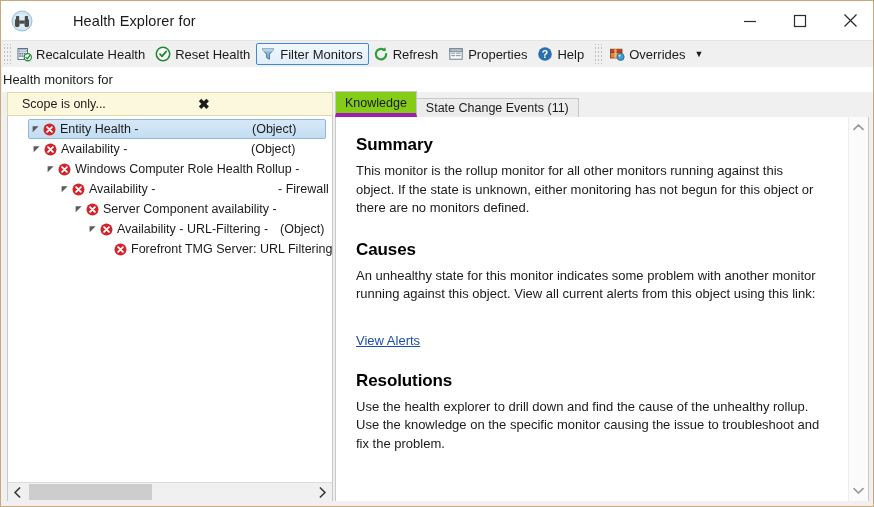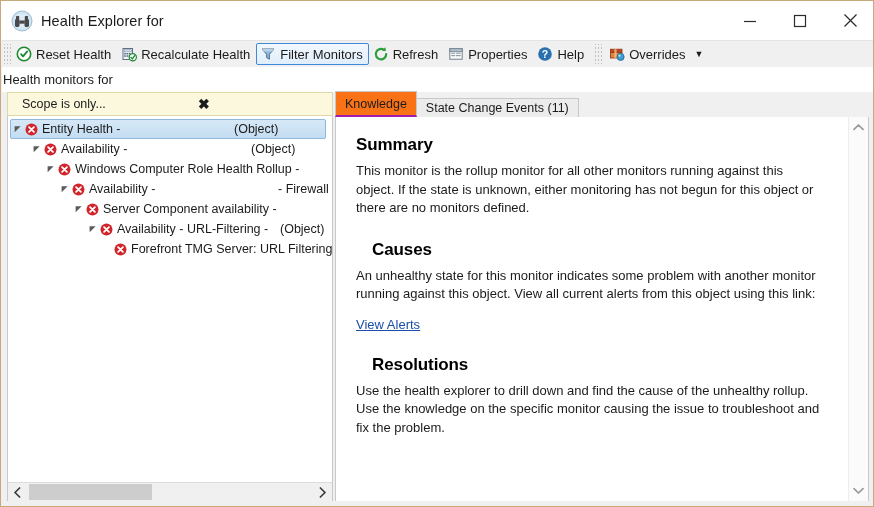--- a/index.html
+++ b/index.html
@@ -25,20 +25,21 @@
   
   .titlebar {
     position: absolute;
     left: 0; top: 0;
     width: 874px;
     height: 39px;
     background: #ffffff;
     display: flex;
     align-items: center;
     box-sizing: border-box;
+    gap: 32px;
   }
   .title-icon {
     width: 22px; height: 22px;
     margin-left: 10px;
     margin-right: 8px;
     flex: 0 0 auto;
     position: relative;
   }
   .title-text {
     font-size: 14.5px;
@@ -201,21 +202,21 @@
     font-size: 12.5px;
     color: #1b1b1b;
     white-space: nowrap;
     cursor: default;
     box-sizing: border-box;
   }
   .tree-row.sel {
     background: linear-gradient(to bottom, #d6e8f7 0%, #c4ddf2 100%);
     border: 1px solid #8fb8da;
     border-radius: 2px;
-    margin-left: 2px;
+    margin-left: 20px;
     margin-right: 6px;
     padding-left: 0;
   }
   .expander {
     width: 14px;
     flex: 0 0 auto;
     display: flex;
     align-items: center;
     justify-content: center;
   }
@@ -291,25 +292,25 @@
     color: #1b1b1b;
     box-sizing: border-box;
     cursor: default;
     background: #ececec;
     border: 1px solid #c8c8c8;
     border-bottom: none;
     margin-right: -1px;
     white-space: nowrap;
   }
   .tab.active {
-    background: #f97316;
+    background: #84cc16;
     height: 26px;
     position: relative;
     z-index: 2;
-    border-bottom: 2px solid #a21caf;
+    border-bottom: 4px solid #a21caf;
   }
   .kb-panel {
     position: absolute;
     left: 0; top: 25px;
     width: 534px;
     height: 385px;
     background: #ffffff;
     border: 1px solid #c8c8c8;
     border-top: none;
     box-sizing: border-box;
@@ -323,34 +324,34 @@
     padding: 18px 24px 4px 20px;
     box-sizing: border-box;
   }
   .kb-h2 {
     font-size: 17px;
     font-weight: bold;
     color: #000000;
     margin: 0 0 7px 0;
     letter-spacing: -0.1px;
   }
-  .kb-h2.spaced { margin-top: 22px; margin-left: 16px; }
+  .kb-h2.spaced { margin-top: 22px; }
   .kb-p {
     font-size: 13px;
     color: #1b1b1b;
     line-height: 18.5px;
     margin: 0;
     max-width: 470px;
   }
   .kb-link {
     display: inline-block;
     font-size: 13px;
     color: #1a4ea8;
     text-decoration: underline;
-    margin-top: 13px;
+    margin-top: 29px;
     cursor: pointer;
     text-align: center;
   }
   .v-scroll {
     position: absolute;
     right: 0; top: 0;
     width: 20px;
     height: 100%;
     background: #fbfbfb;
     border-left: 1px solid #ededed;
@@ -412,30 +413,20 @@
         <svg width="15" height="15" viewBox="0 0 15 15">
             <line x1="1.5" y1="1.5" x2="13.5" y2="13.5" stroke="#2b2b2b" stroke-width="1.2"></line>
             <line x1="13.5" y1="1.5" x2="1.5" y2="13.5" stroke="#2b2b2b" stroke-width="1.2"></line>
           </svg>
       </div>
     </div>
   </div>
 
   <div class="toolbar">
     <div class="tb-grip"></div>
-
-    <div class="tb-item">
-      <span class="tb-ico">
-        <svg width="16" height="16" viewBox="0 0 16 16">
-          <circle cx="8" cy="8" r="6.7" fill="#ffffff" stroke="#1d8a32" stroke-width="1.6"></circle>
-          <path d="M5 8.2 L7 10.4 L11.2 5.4" fill="none" stroke="#1d8a32" stroke-width="1.8" stroke-linecap="round" stroke-linejoin="round"></path>
-        </svg>
-      </span>
-      <span>Reset Health</span>
-    </div>
 
     <div class="tb-item">
       <span class="tb-ico">
         <svg width="16" height="16" viewBox="0 0 16 16">
           <rect x="2" y="2.5" width="9.5" height="11" fill="#f4f6f8" stroke="#5d7286" stroke-width="1"></rect>
           <rect x="3.2" y="3.7" width="7.1" height="2.2" fill="#cfdae4" stroke="#8496a6" stroke-width=".6"></rect>
           <g fill="#5d7286">
             <rect x="3.2" y="7" width="1.7" height="1.5"></rect>
               <rect x="5.5" y="7" width="1.7" height="1.5"></rect>
               <rect x="7.8" y="7" width="1.7" height="1.5"></rect>
@@ -443,20 +434,30 @@
               <rect x="5.5" y="9.3" width="1.7" height="1.5"></rect>
               <rect x="7.8" y="9.3" width="1.7" height="1.5"></rect>
           </g>
           <circle cx="11.8" cy="11.3" r="3.6" fill="#ffffff" stroke="#1d8a32" stroke-width="1.2"></circle>
           <path d="M10 11.4 L11.3 12.9 L13.7 9.6" fill="none" stroke="#1d8a32" stroke-width="1.4" stroke-linecap="round" stroke-linejoin="round"></path>
         </svg>
       </span>
       <span>Recalculate Health</span>
     </div>
 
+    <div class="tb-item">
+      <span class="tb-ico">
+        <svg width="16" height="16" viewBox="0 0 16 16">
+          <circle cx="8" cy="8" r="6.7" fill="#ffffff" stroke="#1d8a32" stroke-width="1.6"></circle>
+          <path d="M5 8.2 L7 10.4 L11.2 5.4" fill="none" stroke="#1d8a32" stroke-width="1.8" stroke-linecap="round" stroke-linejoin="round"></path>
+        </svg>
+      </span>
+      <span>Reset Health</span>
+    </div>
+
     <div class="tb-item selected">
       <span class="tb-ico">
         <svg width="16" height="16" viewBox="0 0 16 16">
           <path d="M2 3 H14 L9.4 8.3 V13.2 L6.6 11.6 V8.3 Z" fill="#8fb8d8" stroke="#4a6f8e" stroke-width="1"></path>
           <path d="M2 3 H14 L11.8 5.6 H4.2 Z" fill="#b9d3e8"></path>
         </svg>
       </span>
       <span>Filter Monitors</span>
     </div>
 

